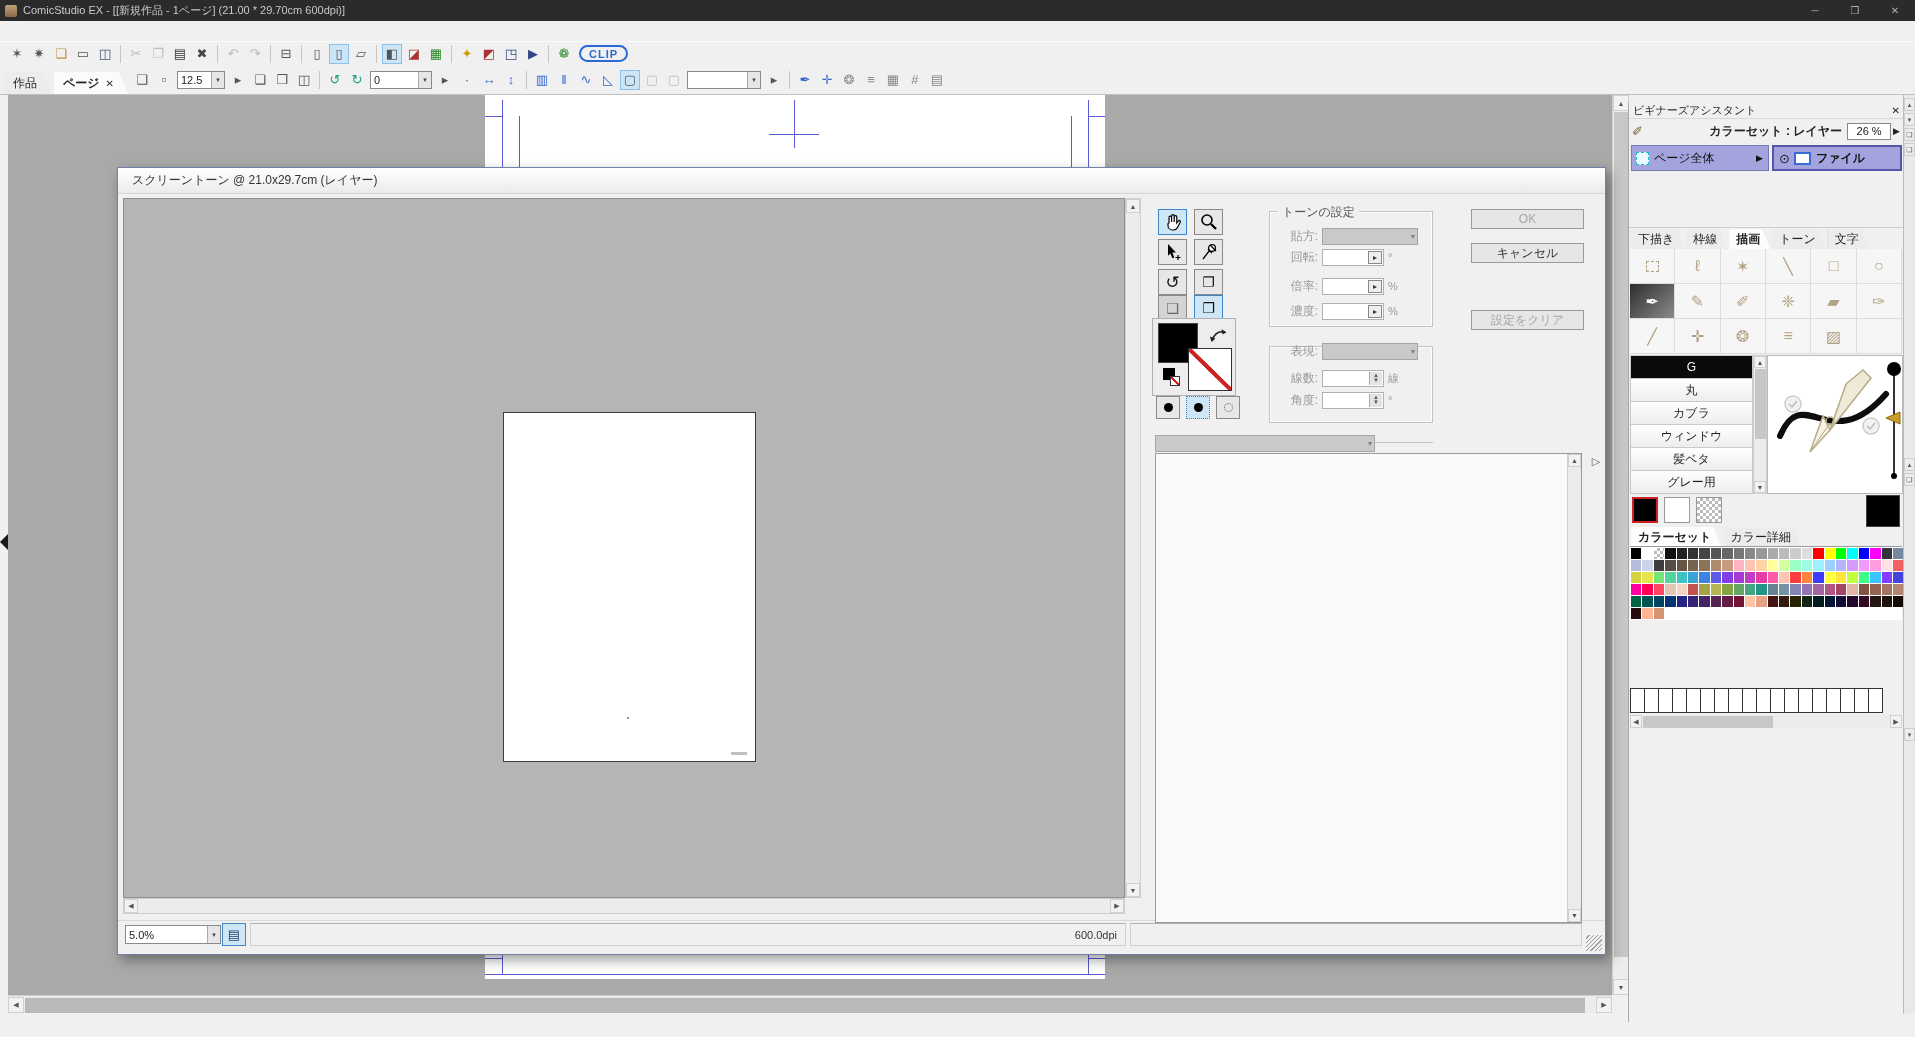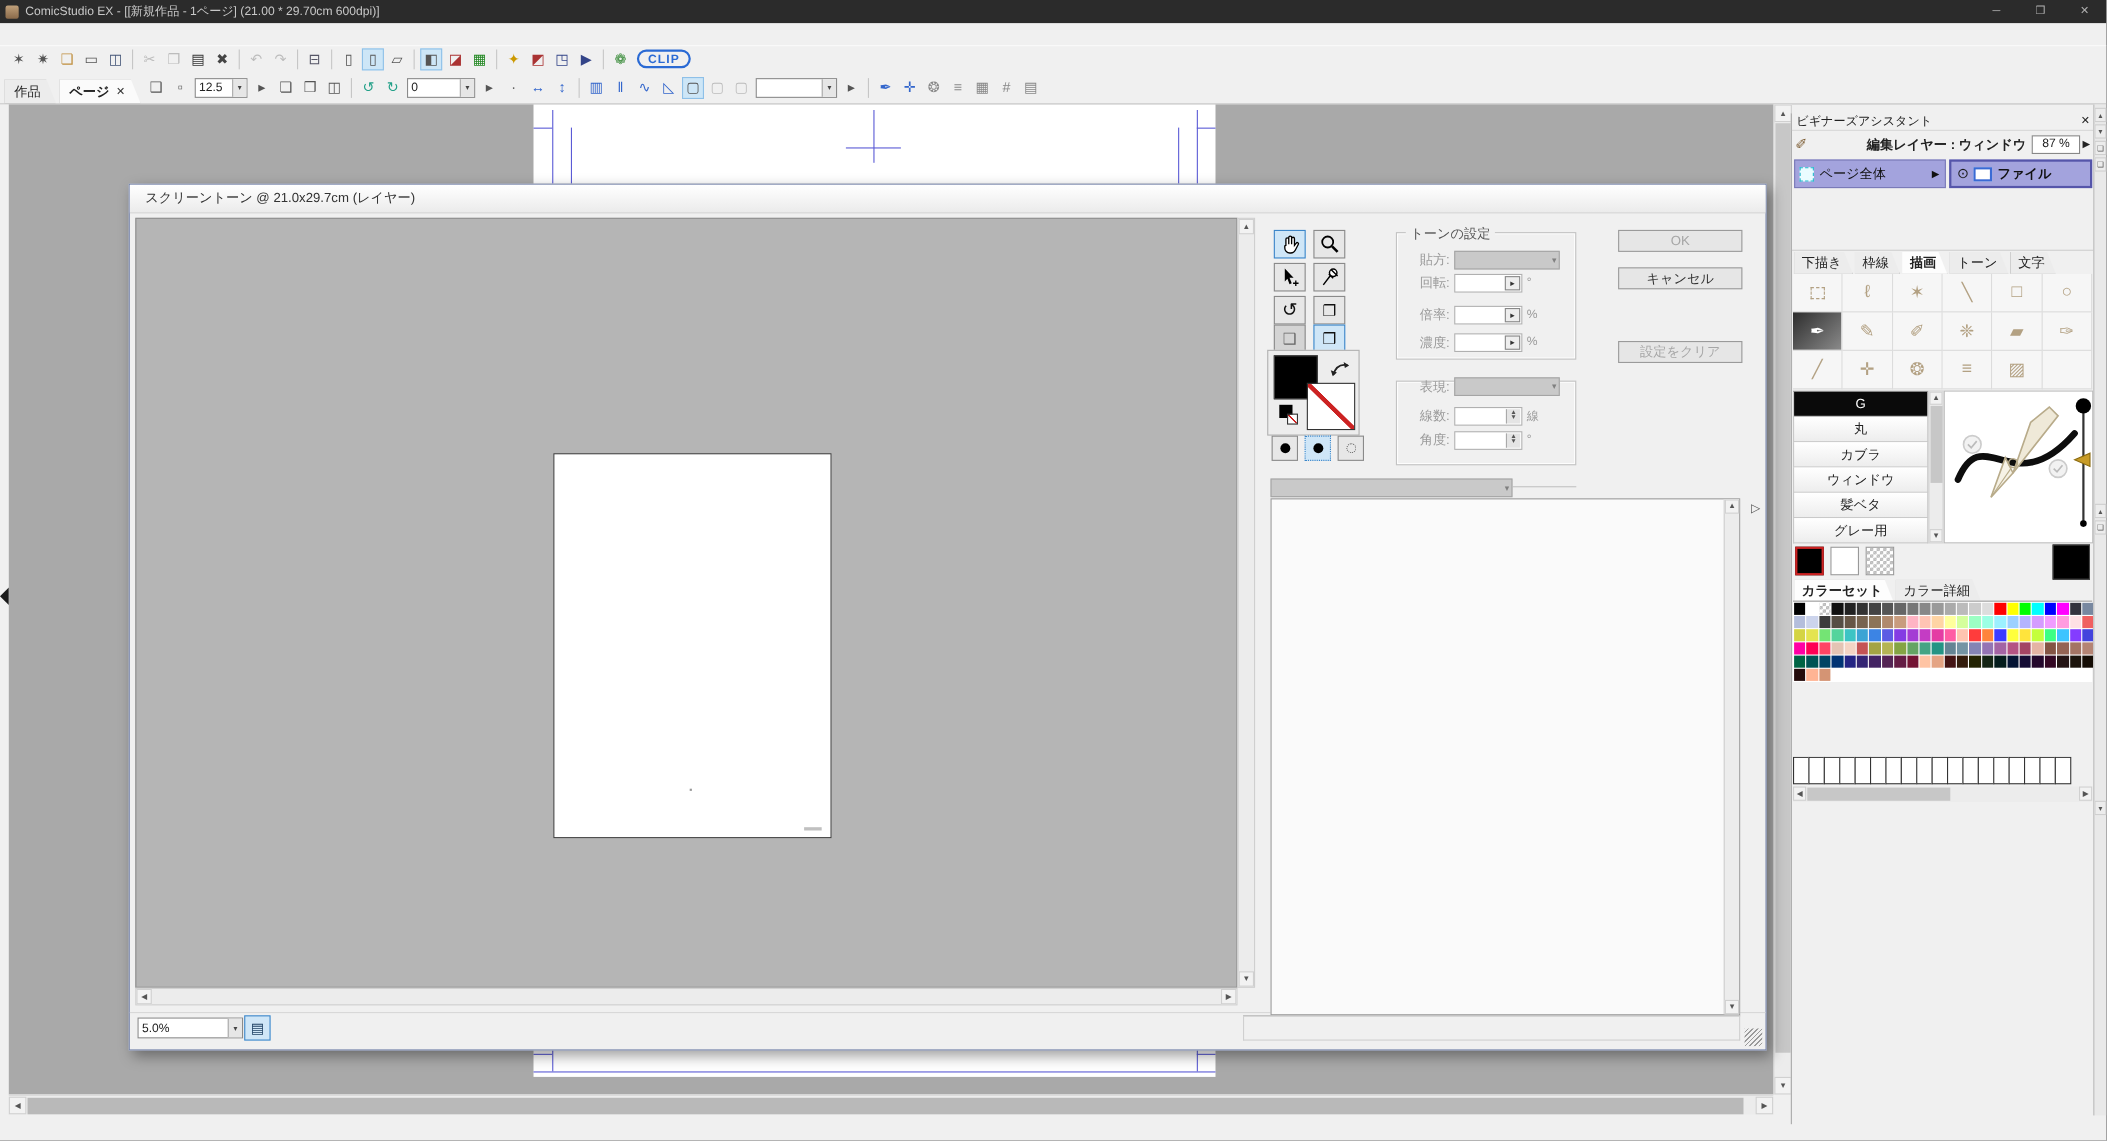--- a/index.html
+++ b/index.html
@@ -231,20 +231,23 @@
       <div class="sarrow" style="left:0;top:0;width:14px;height:14px;">◀</div>
       <div class="sarrow" style="right:0;top:0;width:14px;height:14px;">▶</div>
     </div>
 
     <div class="abs" style="left:0;top:752px;width:1487px;height:34px;border-top:1px solid #d8d8d8;">
       <div class="combo abs" style="left:5px;top:4px;width:96px;height:19px;">
         <span>5.0%</span>
           <span class="arr">▾</span>
       </div>
       <div class="abs" style="left:104px;top:2px;width:24px;height:23px;background:#cfe6f7;border:1px solid #3d86c8;display:flex;align-items:center;justify-content:center;color:#224466;font-size:13px;">▤</div>
+      <div class="abs" style="left:132px;top:2px;width:876px;height:23px;border:1px solid #d0d0d0;border-top-color:#b0b0b0;display:flex;align-items:center;justify-content:flex-end;padding-right:8px;font-size:11px;color:#333;">
+        <span>600.0dpi</span>
+      </div>
       <div class="abs" style="left:1012px;top:2px;width:452px;height:23px;border:1px solid #d0d0d0;border-top-color:#b0b0b0;"></div>
       <div class="abs grip" style="left:1468px;top:14px;width:16px;height:16px;"></div>
     </div>
 
     <div class="toolbtn active" style="left:1040px;top:41px;">
       <svg width="20" height="20" viewBox="0 0 20 20">
           <path d="M6 11 V5.5 a1.3 1.3 0 012.6 0 V10 V4 a1.3 1.3 0 012.6 0 v6 V5 a1.3 1.3 0 012.6 0 v6 l1.6-2 a1.1 1.1 0 011.8 1.3 L14.5 15.5 a4.5 4.5 0 01-4 2.5 H9.5 A4.5 4.5 0 015 13.5 v-2z" fill="#fff" stroke="#000" stroke-width="1.2"></path>
         </svg>
     </div>
     <div class="toolbtn" style="left:1076px;top:41px;">
@@ -376,22 +379,22 @@
     <div class="abs" style="left:1470px;top:285px;width:16px;height:16px;display:flex;align-items:center;justify-content:center;color:#555;font-size:11px;">▷</div>
   </div>
 
   <div id="rightpanel" class="abs">
     <div class="abs" style="left:0;top:0;width:275px;height:16px;display:flex;align-items:center;border-bottom:1px solid #d8d8d8;">
       <span style="margin-left:4px;font-size:11px;">ビギナーズアシスタント</span>
       <span style="margin-left:auto;margin-right:4px;font-size:10px;font-weight:bold;">✕</span>
     </div>
     <div class="abs" style="left:0;top:16px;width:275px;height:24px;display:flex;align-items:center;">
       <span style="margin-left:3px;font-size:13px;color:#7a5a30;">✐</span>
-      <span style="margin-left:auto;font-weight:bold;font-size:12px;">編集レイヤー : ウィンドウ</span>
-      <span style="margin:0 2px 0 5px;width:44px;height:17px;background:#fff;border:1px solid #888;display:flex;align-items:center;justify-content:center;font-size:11px;">87 %</span>
+      <span style="margin-left:auto;font-weight:bold;font-size:12px;">カラーセット : レイヤー</span>
+      <span style="margin:0 2px 0 5px;width:44px;height:17px;background:#fff;border:1px solid #888;display:flex;align-items:center;justify-content:center;font-size:11px;">26 %</span>
       <span style="margin-right:4px;font-size:9px;">▶</span>
     </div>
     <div class="lavrow" style="left:2px;top:42px;width:138px;">
       <span style="width:13px;height:13px;border:1px dashed #22b8cc;background:#eafcff;margin:0 5px 0 4px;"></span>
       <span>ページ全体</span>
       <span style="margin-left:auto;margin-right:5px;font-size:9px;">▶</span>
     </div>
     <div class="lavrow" style="left:143px;top:42px;width:130px;border:2px solid #5555aa;">
       <span class="eyedot" style="margin:0 4px 0 5px;">⊙</span>
       <span style="width:17px;height:13px;background:#fff;border:2px solid #3a6ad4;margin-right:5px;"></span>

